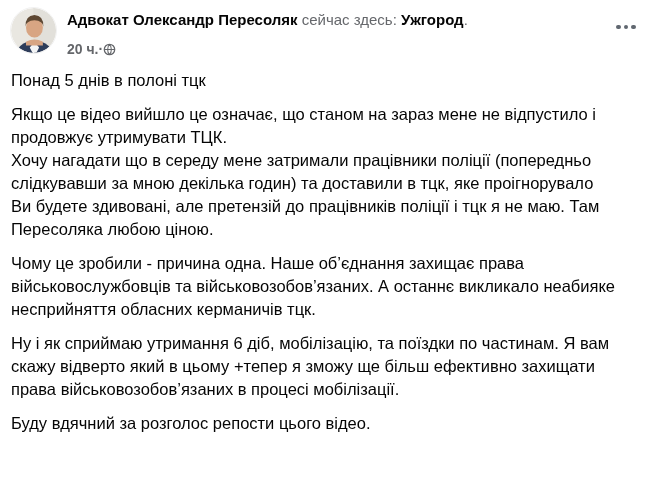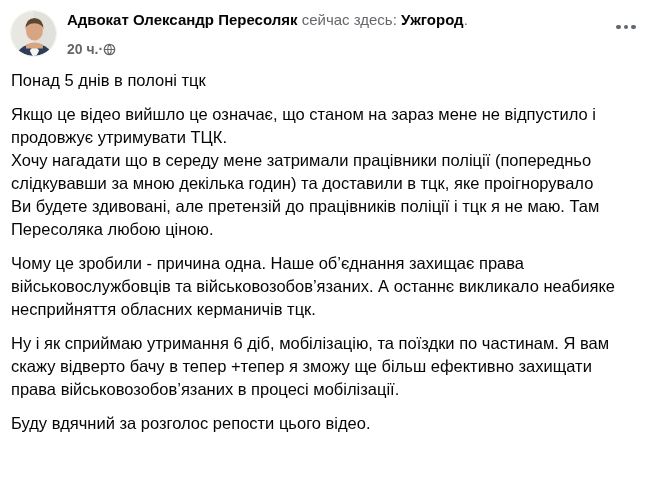--- a/index.html
+++ b/index.html
@@ -1,21 +1,21 @@
 <!DOCTYPE html>
 <html><head>
 <meta charset="utf-8">
 <style>
   * { margin:0; padding:0; box-sizing:border-box; }
   html,body { width:656px; height:491px; background:#ffffff; overflow:hidden;
     font-family:"Liberation Sans","DejaVu Sans",sans-serif; }
   .post-card { position:relative; width:656px; height:491px; background:#ffffff; }
 
   
-  .post-header { display:flex; align-items:flex-end; padding:2px 14px 0 10px; }
+  .post-header { display:flex; align-items:center; padding:2px 14px 0 10px; }
   .avatar { width:47px; height:47px; border-radius:50%; overflow:hidden; flex:0 0 auto;
     margin-top:2px; cursor:pointer; border:1px solid rgba(0,0,0,0.06); }
   .avatar svg { display:block; width:100%; height:100%; }
   .header-info { margin-left:10px; padding-top:8px; }
   .author-line { font-size:15px; line-height:20px; color:#050505; }
   .author-name { font-weight:700; color:#050505; cursor:pointer; }
   .status-text { color:#65676B; font-weight:400; }
   .location-link { font-weight:700; color:#050505; cursor:pointer; }
   .period { color:#65676B; }
   .meta-line { display:flex; align-items:center; gap:0; margin-top:11px;
@@ -99,21 +99,21 @@
     </div>
 
     <div class="post-paragraph">
       <div class="post-text-line">Чому це зробили - причина одна. Наше об’єднання захищає  права</div>
       <div class="post-text-line">військовослужбовців та військовозобов’язаних. А останнє викликало неабияке</div>
       <div class="post-text-line">несприйняття обласних керманичів тцк.</div>
     </div>
 
     <div class="post-paragraph">
       <div class="post-text-line">Ну і як сприймаю утримання 6 діб, мобілізацію, та поїздки  по частинам. Я вам</div>
-      <div class="post-text-line">скажу відверто бачу в тепер +тепер я зможу ще більш ефективно захищати</div>
+      <div class="post-text-line">скажу відверто який в цьому +тепер я зможу ще більш ефективно захищати</div>
       <div class="post-text-line">права військовозобов’язаних в процесі мобілізації.</div>
     </div>
 
     <div class="post-paragraph">
       <div class="post-text-line">Буду вдячний за розголос репости цього відео.</div>
     </div>
 
   </div>
 </div>
 

